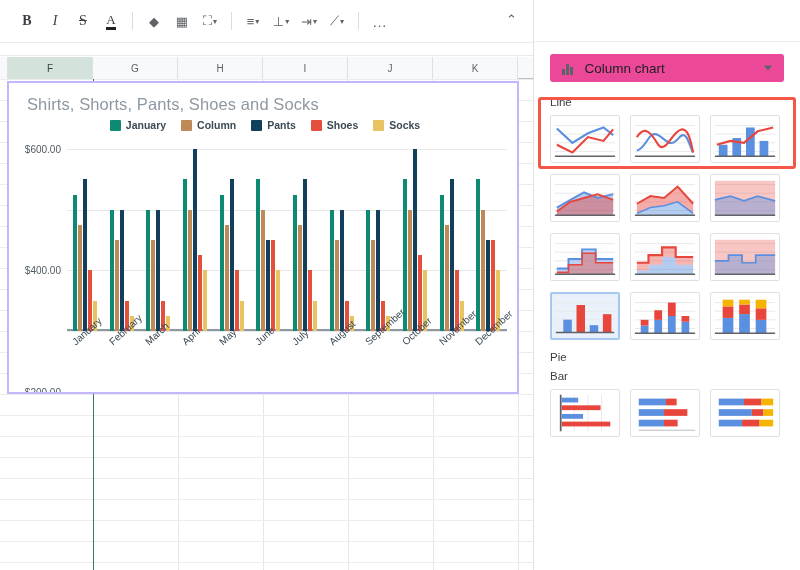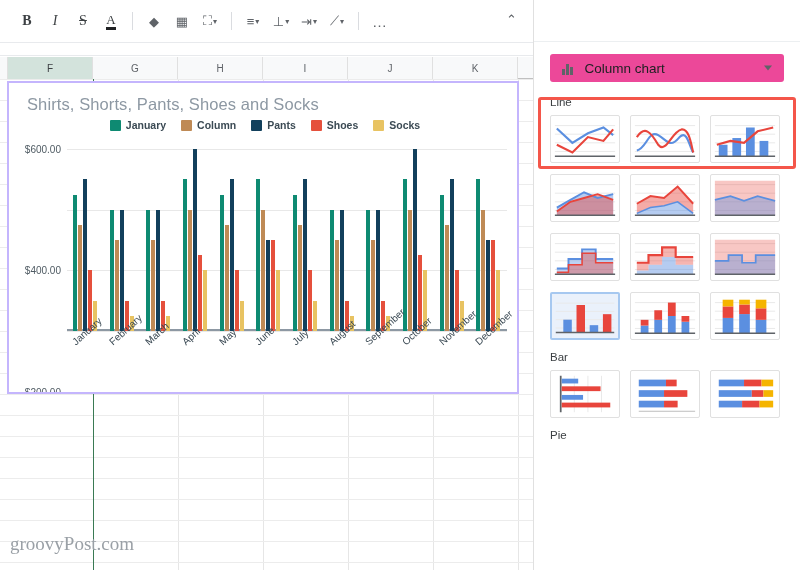--- a/index.html
+++ b/index.html
@@ -396,21 +396,20 @@
           <div class="xlabel" style="left: 186.333px; top: 4px;">June</div>
           <div class="xlabel" style="left: 223px; top: 4px;">July</div>
           <div class="xlabel" style="left: 259.667px; top: 4px;">August</div>
           <div class="xlabel" style="left: 296.333px; top: 4px;">September</div>
           <div class="xlabel" style="left: 333px; top: 4px;">October</div>
           <div class="xlabel" style="left: 369.667px; top: 4px;">November</div>
           <div class="xlabel" style="left: 406.333px; top: 4px;">December</div>
         </div>
     </div>
 
-    <div class="watermark">groovyPost.com</div>
   </div>
 
   <div class="editor">
 
 
     <div class="tabs" id="tabs">
       </div>
 
     <div class="ct-block">
       <div class="ct-select">
@@ -595,20 +594,23 @@
                 <rect x="29" y="7" width="11" height="5" fill="#f5b400"></rect>
                 <rect x="46" y="28" width="11" height="14" fill="#5b8fe0"></rect>
                 <rect x="46" y="16" width="11" height="12" fill="#e8453c"></rect>
                 <rect x="46" y="7" width="11" height="9" fill="#f5b400"></rect>
                 <line x1="4" y1="42" x2="66" y2="42" stroke="#5f6368" stroke-width="1.8"></line>
               </svg>
             </div>
           </div>
         </div>
         <div class="ct-group">
+          <div class="ct-group-title">Pie</div>
+        </div>
+        <div class="ct-group">
           <div class="ct-group-title">Bar</div>
           <div class="ct-thumbs">
             <div class="thumb">
               <svg viewBox="0 0 70 48" preserveAspectRatio="none">
                 <line x1="10" y1="5" x2="10" y2="43" stroke="#5f6368" stroke-width="1.8"></line>
                 <line x1="24" y1="5" x2="24" y2="43" stroke="#e8e8e8"></line>
                 <line x1="38" y1="5" x2="38" y2="43" stroke="#e8e8e8"></line>
                 <line x1="52" y1="5" x2="52" y2="43" stroke="#e8e8e8"></line>
                 <rect x="11" y="8" width="17" height="5" fill="#5b8fe0"></rect>
                 <rect x="11" y="16" width="40" height="5" fill="#e8453c"></rect>
@@ -635,18 +637,15 @@
                 <rect x="8" y="20" width="34" height="7" fill="#5b8fe0"></rect>
                 <rect x="42" y="20" width="12" height="7" fill="#e8453c"></rect>
                 <rect x="54" y="20" width="10" height="7" fill="#f5b400"></rect>
                 <rect x="8" y="31" width="24" height="7" fill="#5b8fe0"></rect>
                 <rect x="32" y="31" width="18" height="7" fill="#e8453c"></rect>
                 <rect x="50" y="31" width="14" height="7" fill="#f5b400"></rect>
               </svg>
             </div>
           </div>
         </div>
-        <div class="ct-group">
-          <div class="ct-group-title">Pie</div>
-        </div>
       </div>
   </div>
 </div>
 
 </body></html>

